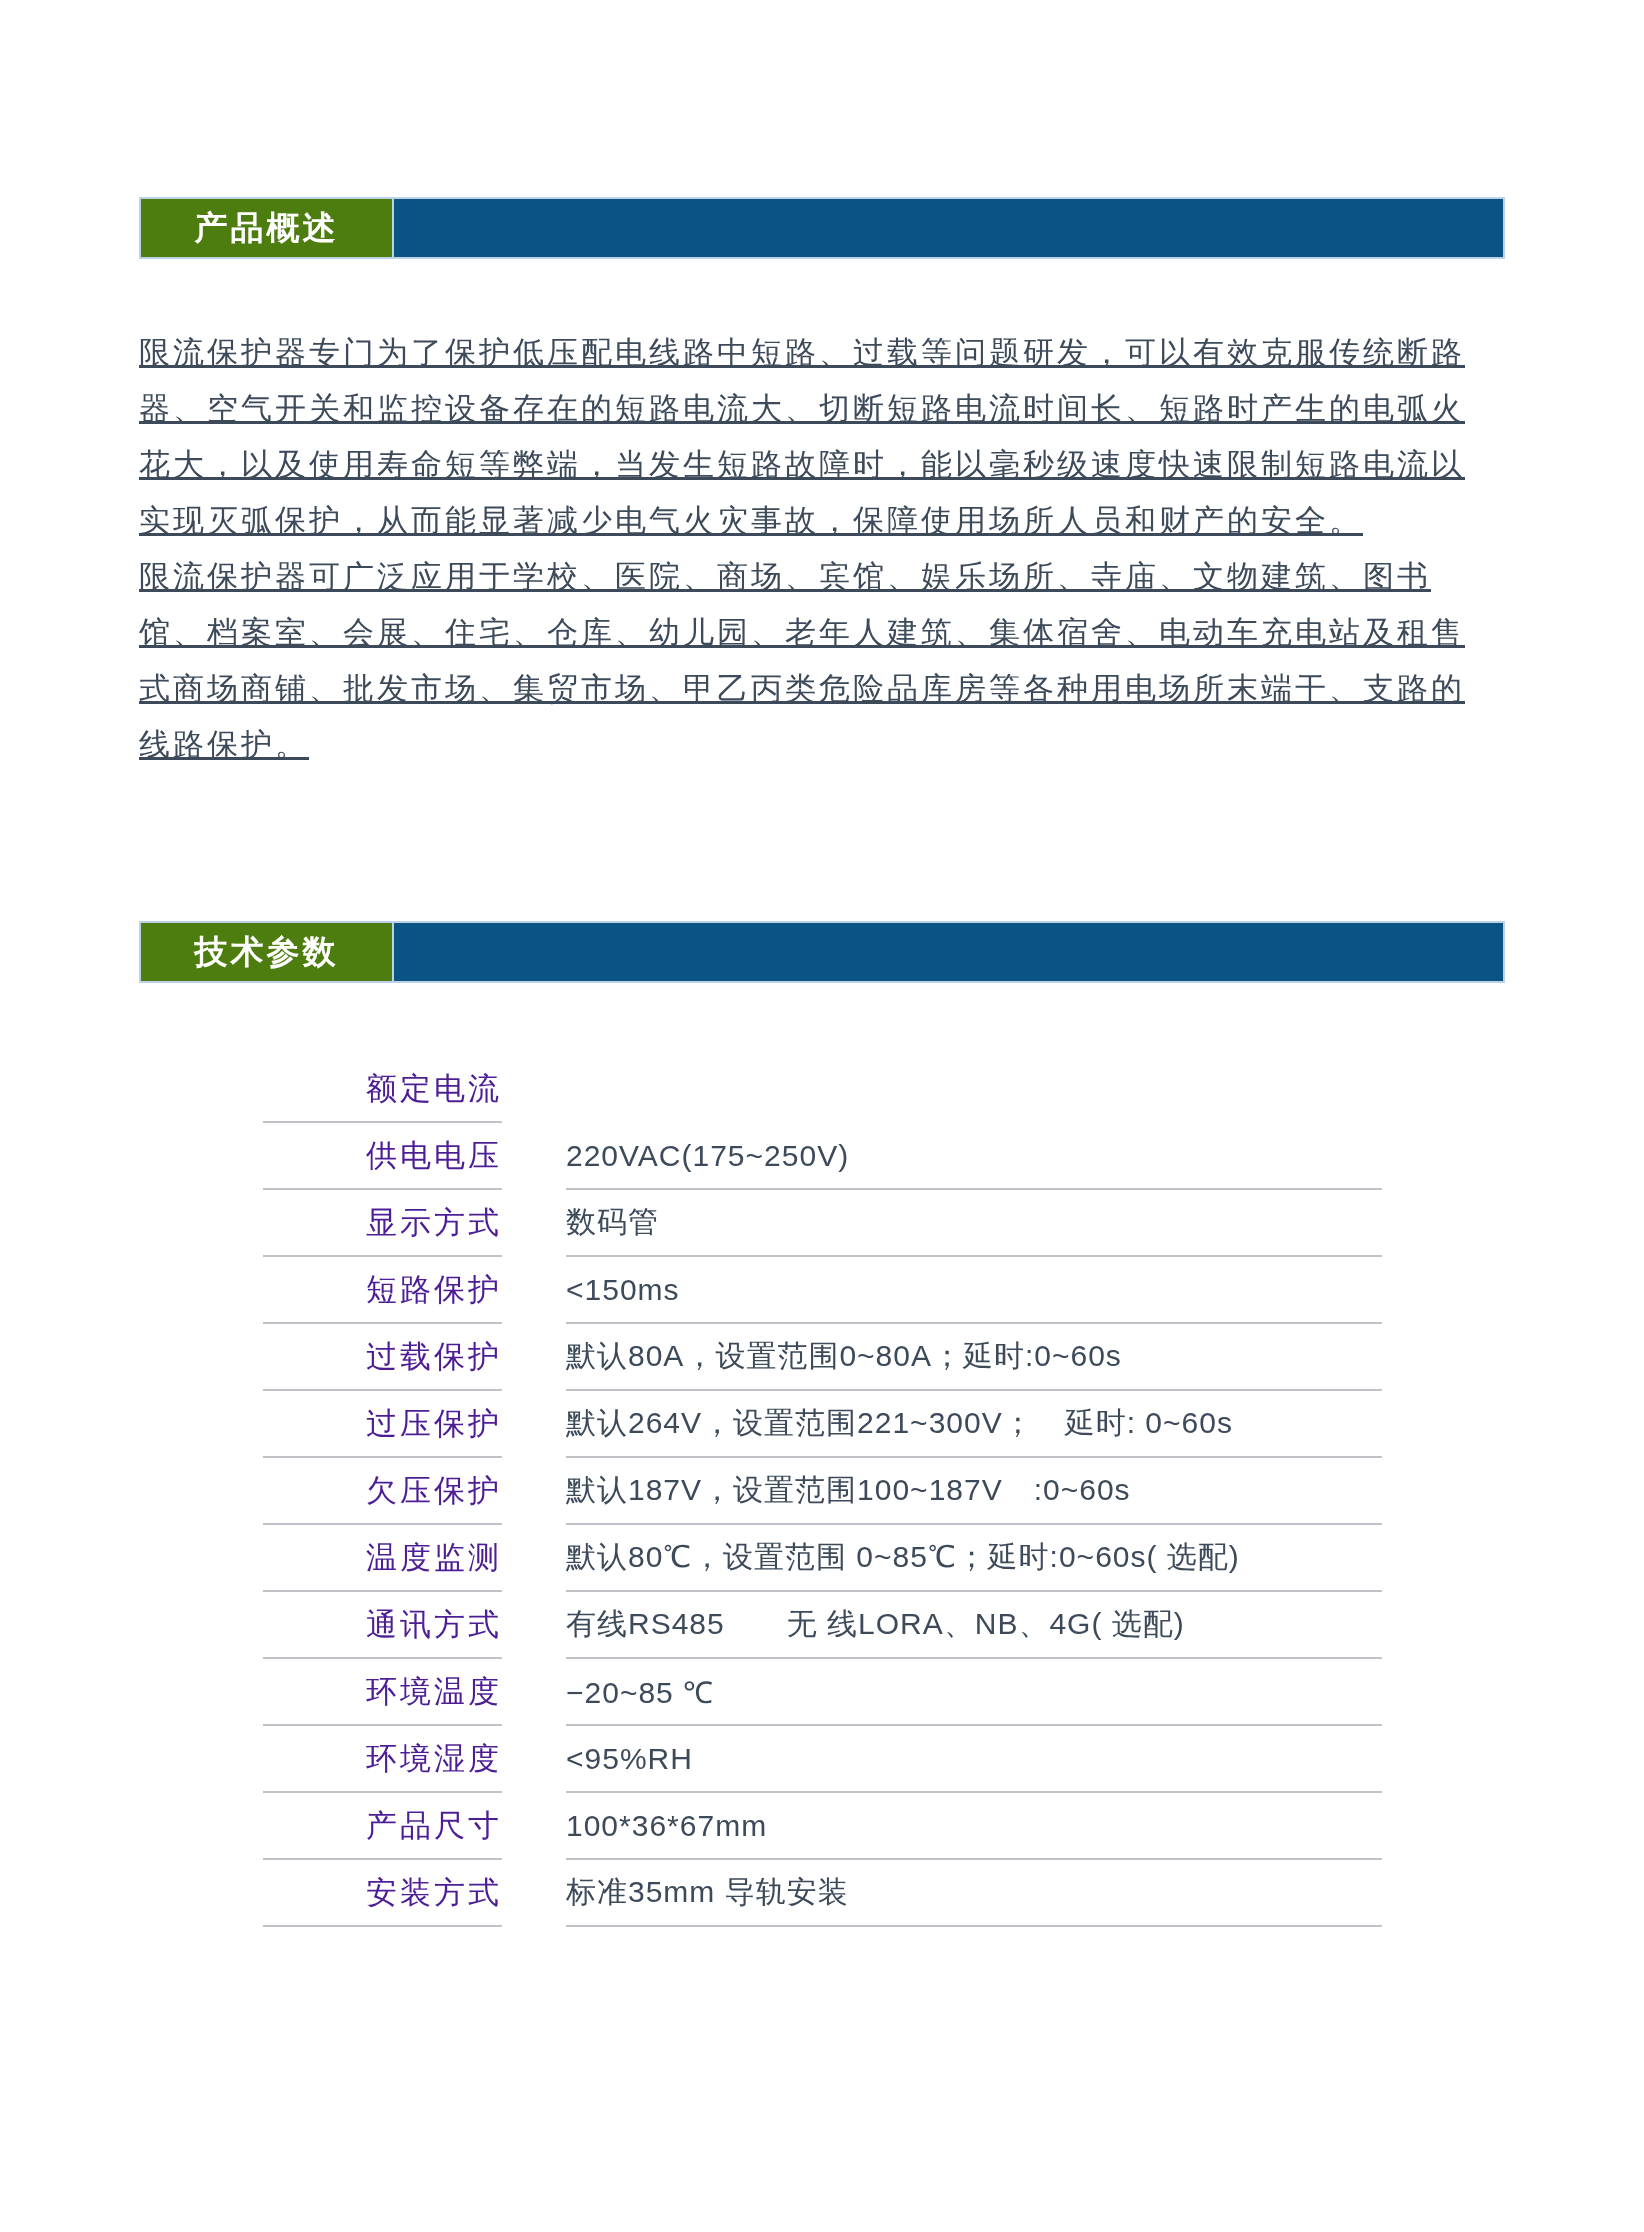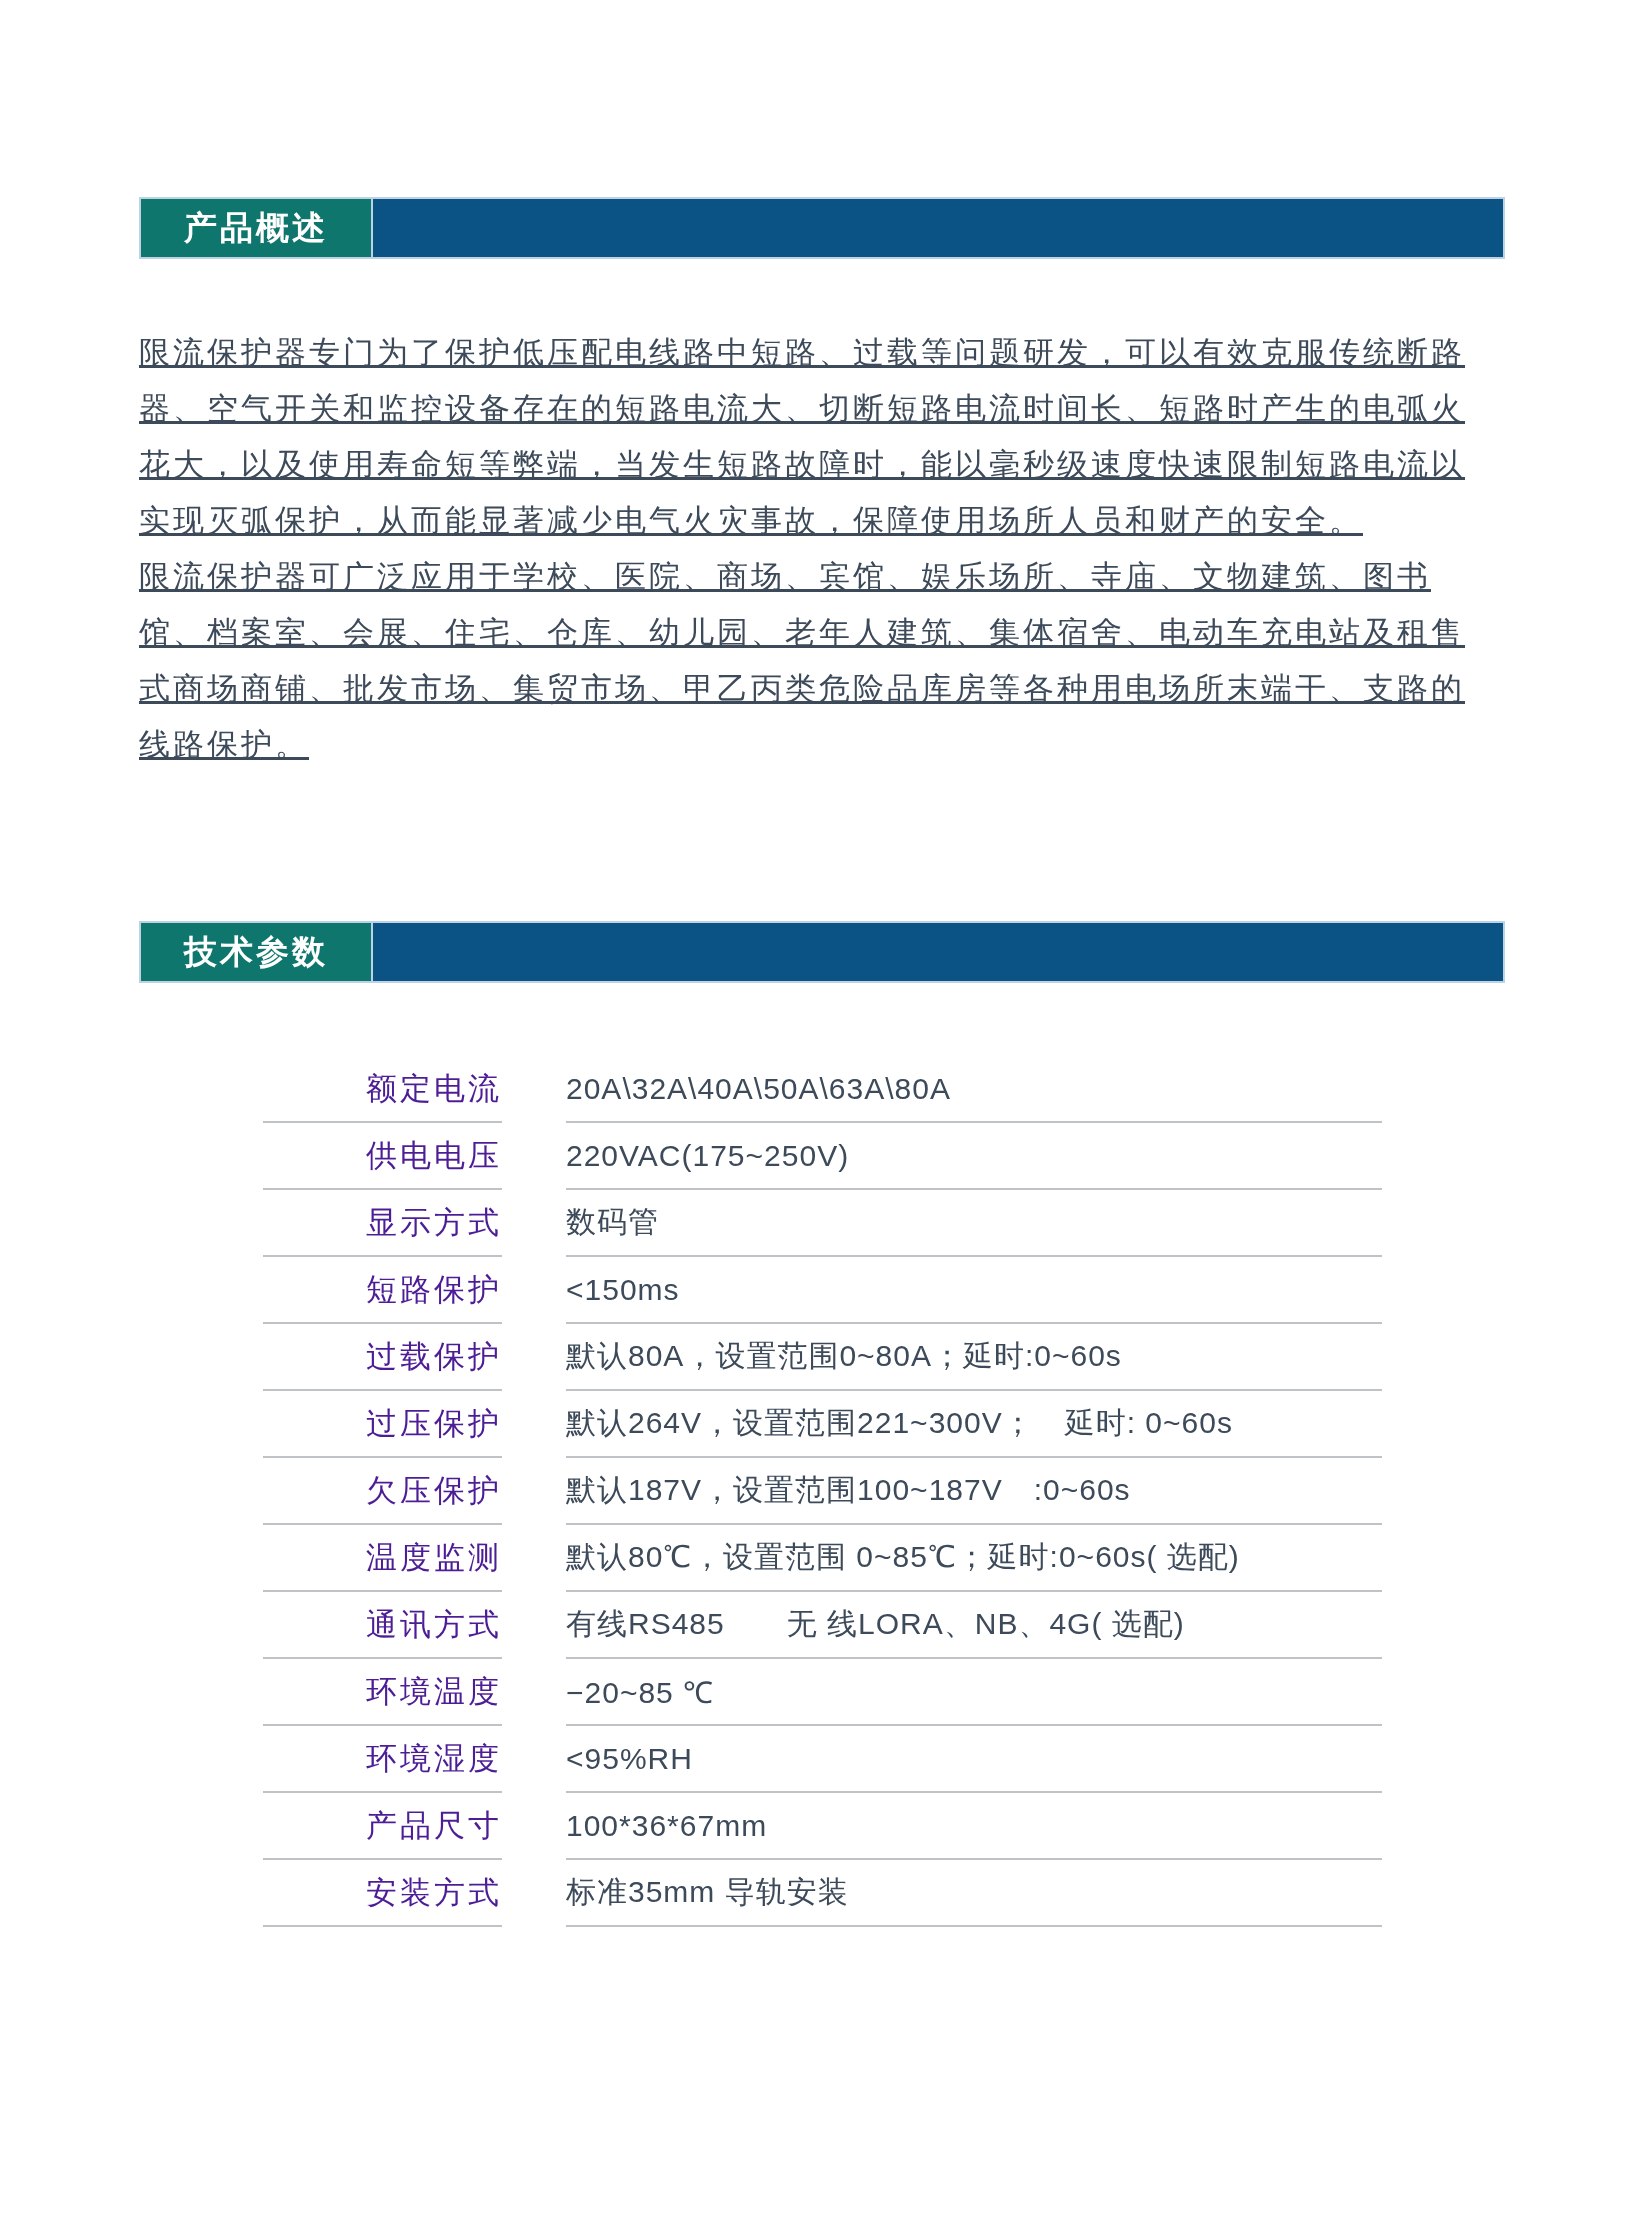--- a/index.html
+++ b/index.html
@@ -22,22 +22,22 @@
   }
   
   .section-header {
     display: flex;
     align-items: stretch;
     height: 62px;
     width: 1366px;
   }
   .section-header .tab {
     box-sizing: border-box;
-    width: 234px;
-    background: #0f766e;
+    width: 255px;
+    background: #4d7c0f;
     border: 2px solid #BBD3E4;
     display: flex;
     align-items: center;
     justify-content: center;
     color: #ffffff;
     font-weight: bold;
     font-size: 33px;
     letter-spacing: 3px;
   }
   .section-header .bar {
@@ -129,21 +129,20 @@
       <div class="tab">
         <span>技术参数</span>
       </div>
       <div class="bar"></div>
     </div>
 
     <div class="spec-table">
       <div class="spec-row">
         <div class="label-cell">额定电流</div>
         <div class="cell-gap"></div>
-        <div class="value-cell">20A\32A\40A\50A\63A\80A</div>
       </div>
       <div class="spec-row">
         <div class="label-cell">供电电压</div>
         <div class="cell-gap"></div>
         <div class="value-cell">220VAC(175~250V)</div>
       </div>
       <div class="spec-row">
         <div class="label-cell">显示方式</div>
         <div class="cell-gap"></div>
         <div class="value-cell">数码管</div>

